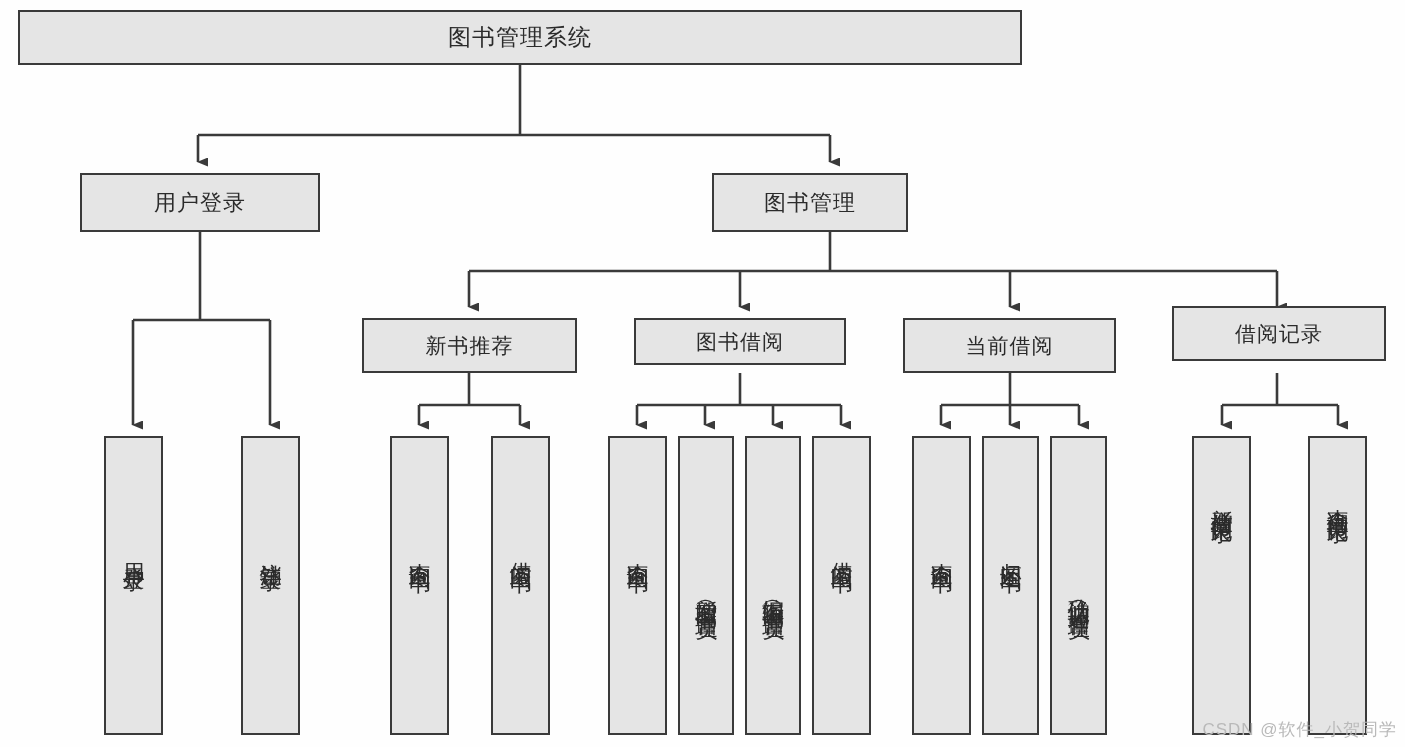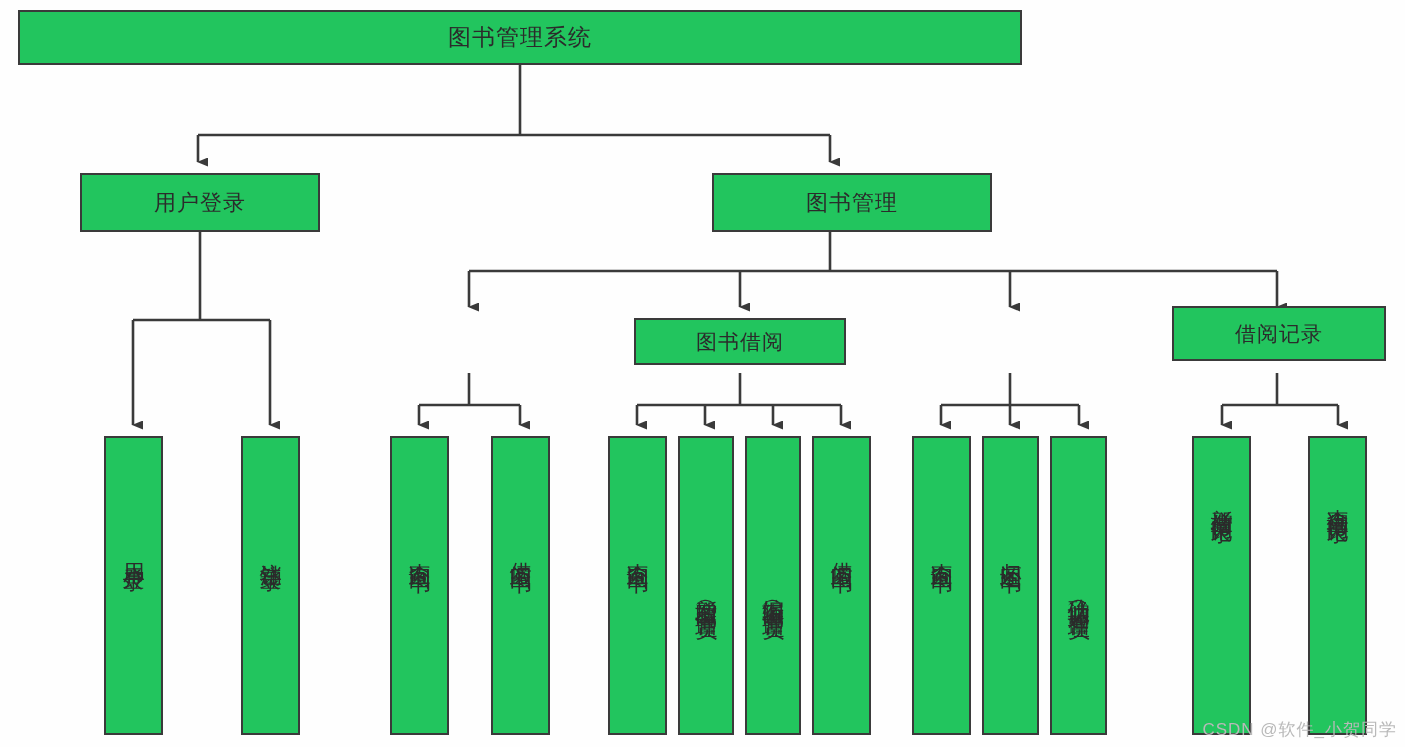--- a/index.html
+++ b/index.html
@@ -1,20 +1,20 @@
 <!DOCTYPE html>
 <html><head>
 <meta charset="utf-8">
 <style>
   html,body{margin:0;padding:0;background:#ffffff;}
   body{width:1405px;height:747px;overflow:hidden;
        font-family:"Liberation Sans","DejaVu Sans",sans-serif;}
   #stage{position:relative;width:1405px;height:747px;background:#fefefe;}
   #wires{position:absolute;left:0;top:0;width:1405px;height:747px;}
-  .node{position:absolute;box-sizing:border-box;background:#22c55e;
+  .node{position:absolute;box-sizing:border-box;background:#e5e5e5;
         border:2.2px solid #3a3a3a;display:flex;align-items:center;
         justify-content:center;text-align:right;}
   .node .lbl{color:#2b2b2b;white-space:nowrap;letter-spacing:1px;}
   .root .lbl{font-size:23px;}
   .lvl1 .lbl{font-size:22px;}
   .lvl2 .lbl{font-size:21px;}
   .leaf{align-items:flex-start;justify-content:center;padding-top:9px;}
   .leaf .lbl{writing-mode:vertical-rl;text-orientation:upright;
              font-size:22px;line-height:1.30;letter-spacing:3px;
              white-space:normal;}
@@ -77,26 +77,32 @@
     </g>
   </svg>
 
   <div class="node root" style="left:18px;top:10px;width:1004px;height:55px;">
     <span class="lbl">图书管理系统</span>
   </div>
 
   <div class="node lvl1" style="left:80px;top:173px;width:240px;height:59px;">
     <span class="lbl">用户登录</span>
   </div>
-  <div class="node lvl1" style="left:712px;top:173px;width:280px;height:59px;">
+  <div class="node lvl1" style="left:712px;top:173px;width:196px;height:59px;">
     <span class="lbl">图书管理</span>
   </div>
 
+  <div class="node lvl2" style="left:362px;top:318px;width:215px;height:55px;">
+    <span class="lbl">新书推荐</span>
+  </div>
   <div class="node lvl2" style="left:634px;top:318px;width:212px;height:47px;">
     <span class="lbl">图书借阅</span>
+  </div>
+  <div class="node lvl2" style="left:903px;top:318px;width:213px;height:55px;">
+    <span class="lbl">当前借阅</span>
   </div>
   <div class="node lvl2" style="left:1172px;top:306px;width:214px;height:55px;">
     <span class="lbl">借阅记录</span>
   </div>
 
   <div class="node leaf mid" style="left:104px;top:436px;width:59px;height:299px;">
     <span class="lbl" style="padding-top: 97.5px;">用户登录</span>
   </div>
   <div class="node leaf mid" style="left:241px;top:436px;width:59px;height:299px;">
     <span class="lbl" style="padding-top: 97.5px;">注销登录</span>

